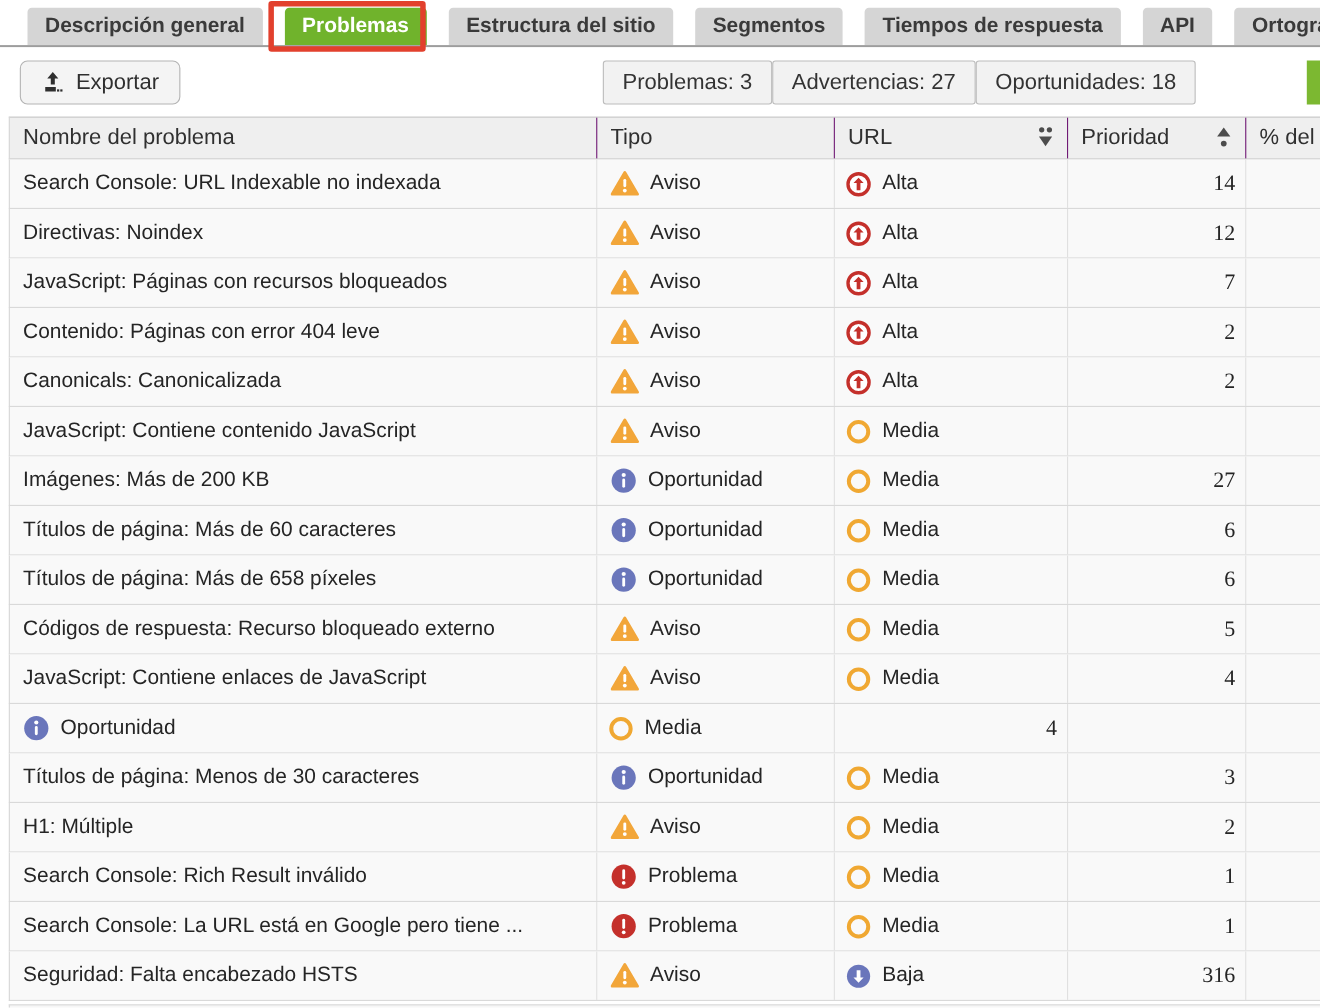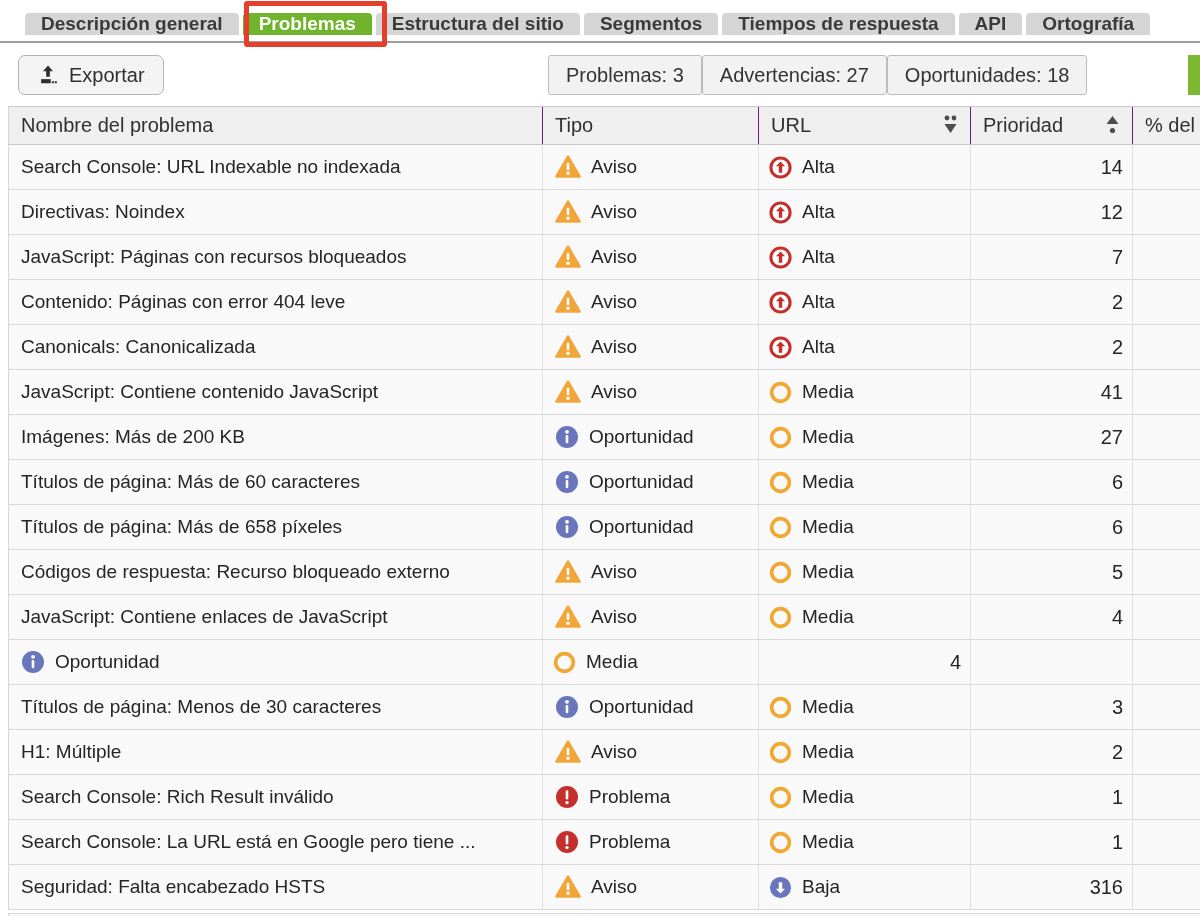--- a/index.html
+++ b/index.html
@@ -1,21 +1,21 @@
 <!DOCTYPE html>
 <html><head>
 <meta charset="utf-8">
 <style>
   html,body{margin:0;padding:0;}
   #screen{
     position:relative;width:1200px;height:916px;background:#ffffff;overflow:hidden;
     font-family:"Liberation Sans",sans-serif;color:#2b2b2b;
   }
   
-  .tabbar{position:absolute;top:7px;left:25px;right:16px;height:34px;display:flex;gap:4px;align-items:center;}
+  .tabbar{position:absolute;top:7px;left:25px;right:16px;height:34px;display:flex;gap:20px;}
   .tab{
     background:#d5d5d5;color:#3a3a3a;font-weight:bold;font-size:19px;
     padding:0 16px;display:flex;align-items:center;border-radius:4px 4px 0 0;
     white-space:nowrap;flex:0 0 auto;
   }
   .tab.active{background:var(--active_tab_green);color:#ffffff;}
   .tabline{position:absolute;top:41px;left:0;width:100%;height:2px;background:#9d9d9d;}
   .annotation{
     position:absolute;border:5px solid var(--annotation_red);border-radius:3px;
     box-sizing:border-box;pointer-events:none;z-index:5;
@@ -42,21 +42,21 @@
     box-sizing:border-box;border-left:1px solid #d6d6d6;
   }
   .thead{height:39px;background:#efefef;border-top:1px solid #c8c8c8;border-bottom:1px solid #c8c8c8;}
   .thead .cell{font-size:20px;color:#303030;border-right:1px solid #701a75;}
   .rowitem{height:45px;background:#f9f9f9;border-bottom:1px solid #d9d9d9;}
   .rowitem .cell{border-right:1px solid #e0e0e0;}
   .cell{
     display:flex;align-items:center;padding-left:12px;box-sizing:border-box;
     font-size:19px;color:#252525;white-space:nowrap;overflow:hidden;
   }
-  .cell.num{justify-content:flex-end;padding-right:9px;font-size:20px;}
+  .cell.num{justify-content:flex-end;padding-right:9px;font-size:20px;font-family:Liberation Serif, serif;}
   .cell .txt{margin-left:10px;}
   .sort{margin-left:auto;margin-right:12px;flex:0 0 auto;display:flex;}
   .sliver{height:10px;background:#f6f6f6;border-top:1px solid #d9d9d9;margin-top:3px;border-bottom:none;}
   .icon{display:flex;align-items:center;flex:0 0 auto;}
 </style>
 </head>
 <body>
 
 <div id="screen" style="--active_tab_green: #70b32c; --badge_green: #7cb831; --annotation_red: #e2402d; --warning_amber: #f2a63a; --error_red: #c4302b; --info_indigo: #6a76bb; --media_amber: #f0a832;">
   <div class="tabbar">
@@ -256,21 +256,20 @@
             <span class="txt">Aviso</span>
           </div>
           <div class="cell" style="padding-left: 10px;">
             <span class="icon">
               <svg width="23" height="23" viewBox="0 0 24 24">
                 <circle cx="12" cy="12" r="9.2" fill="none" stroke="#f0a832" stroke-width="3.8"></circle>
               </svg>
             </span>
             <span class="txt">Media</span>
           </div>
-          <div class="cell num">41</div>
           <div class="cell"></div>
         </div>
         <div class="trow rowitem">
           <div class="cell">Imágenes: Más de 200 KB</div>
           <div class="cell">
             <span class="icon">
               <svg width="24" height="24" viewBox="0 0 24 24">
                 <circle cx="12" cy="12" r="11" fill="#6a76bb"></circle>
                 <circle cx="12" cy="6.8" r="1.9" fill="#fff"></circle>
                 <rect x="10.7" y="10" width="2.6" height="8.3" rx="1.3" fill="#fff"></rect>

